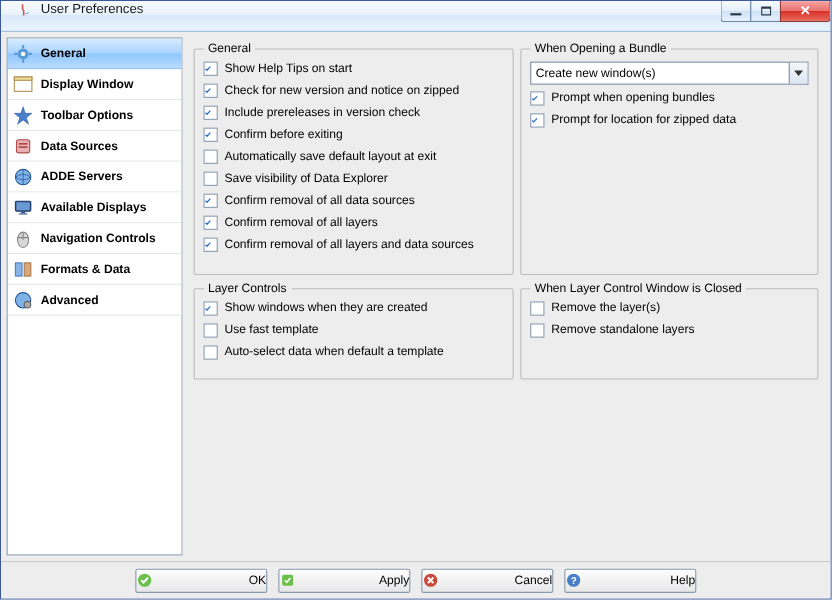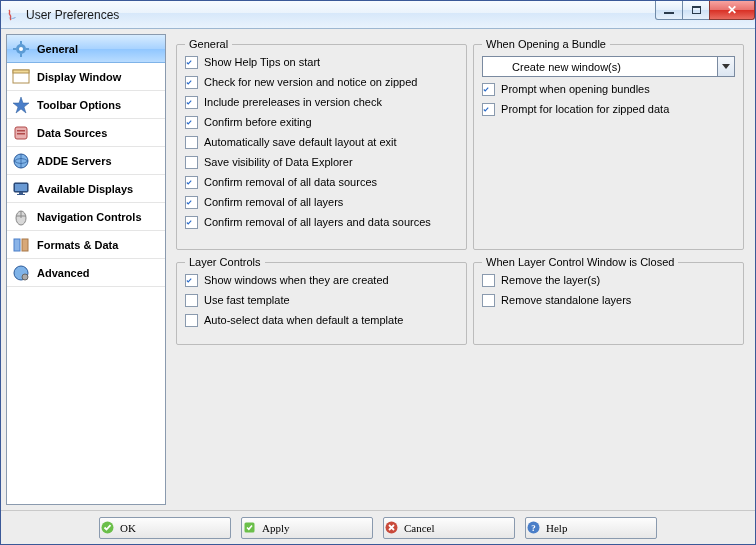--- a/index.html
+++ b/index.html
@@ -12,22 +12,21 @@
     height: 545px;
     overflow: hidden;
     border: 1px solid #3b5998;
   }
   
   .titlebar {
     height: 28px;
     background: linear-gradient(to bottom, #f7fbff 0%, #eaf3fc 45%, #d7e8fa 46%, #e9f3fd 100%);
     border-bottom: 1px solid #9db7d1;
     display: flex;
-    align-items: center;
-    padding-left: 3px;
+    padding-left: 14px;
     position: relative;
   }
   .titlebar .java-icon {
     width: 16px; height:16px; margin-right:6px;
     display:flex; align-items:center; justify-content:center;
   }
   .titlebar .title { color:#1a1a1a; font-size:12px; }
   .win-controls { position:absolute; right:0; top:0; height:20px; display:flex; }
   .win-btn {
     width: 28px; height:19px;
@@ -128,21 +127,21 @@
   .chk.checked svg { display:block;}
   .chk svg{ display:none;}
   .combo {
     height:21px;
     border:1px solid #7a8aa0;
     background:#fff;
     display:flex; align-items:center;
     font-size:11px;
     margin-bottom:6px;
   }
-  .combo .combo-text{ flex:1; padding:0 4px;margin-left:25px; }
+  .combo .combo-text{ flex:1; padding:0 4px; }
   .combo .combo-btn{
     width:17px; height:100%;
     border-left:1px solid #7a8aa0;
     background:linear-gradient(to bottom,#f4f7fb,#dce6f2);
     display:flex; align-items:center; justify-content:center;
   }
   .tri-down{
     width:0;height:0;border-left:4px solid transparent;border-right:4px solid transparent;border-top:5px solid #333;
   }
 
@@ -150,29 +149,28 @@
   .button-bar {
     height:34px;
     display:flex;
     align-items:center;
     justify-content:center;
     gap:10px;
     border-top:1px solid #c9c9c9;
     background:#ededed;
   }
   .btn {
-    width:132px; height:22px;
+    width:120px; height:22px;
     border:1px solid #8a9aae;
     background:linear-gradient(to bottom,#fdfdfd,#e7e7e7);
-    display:flex; align-items:center; justify-content:flex-start;
+    display:flex; align-items:center; justify-content:space-between;
     gap:6px;
     font-size:11px;
     cursor:pointer;
     border-radius:2px;
-    font-family:Liberation Serif, serif;
   }
   .btn .icn{ width:14px;height:14px; display:flex;align-items:center;justify-content:center;}
 
   .tall { min-height: 212px; }
 </style>
 </head>
 <body>
 
 <div class="titlebar">
   <span class="java-icon">

